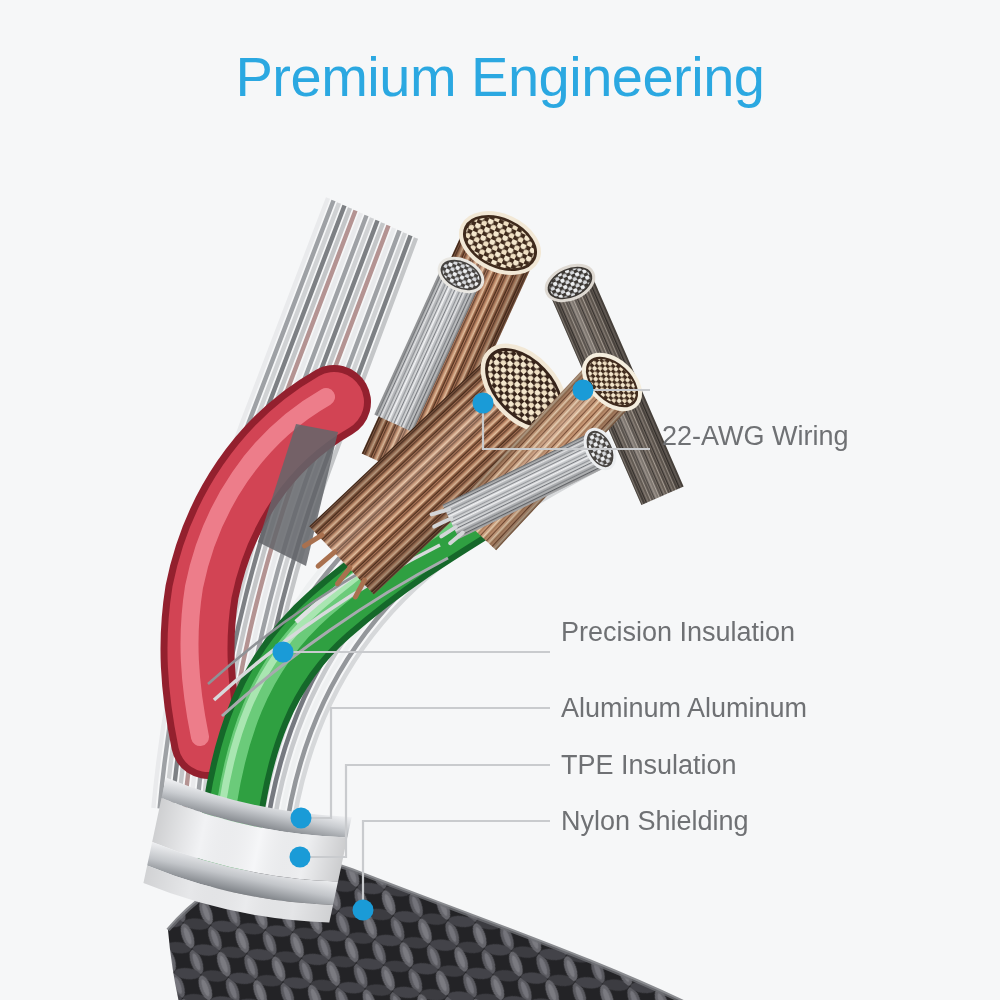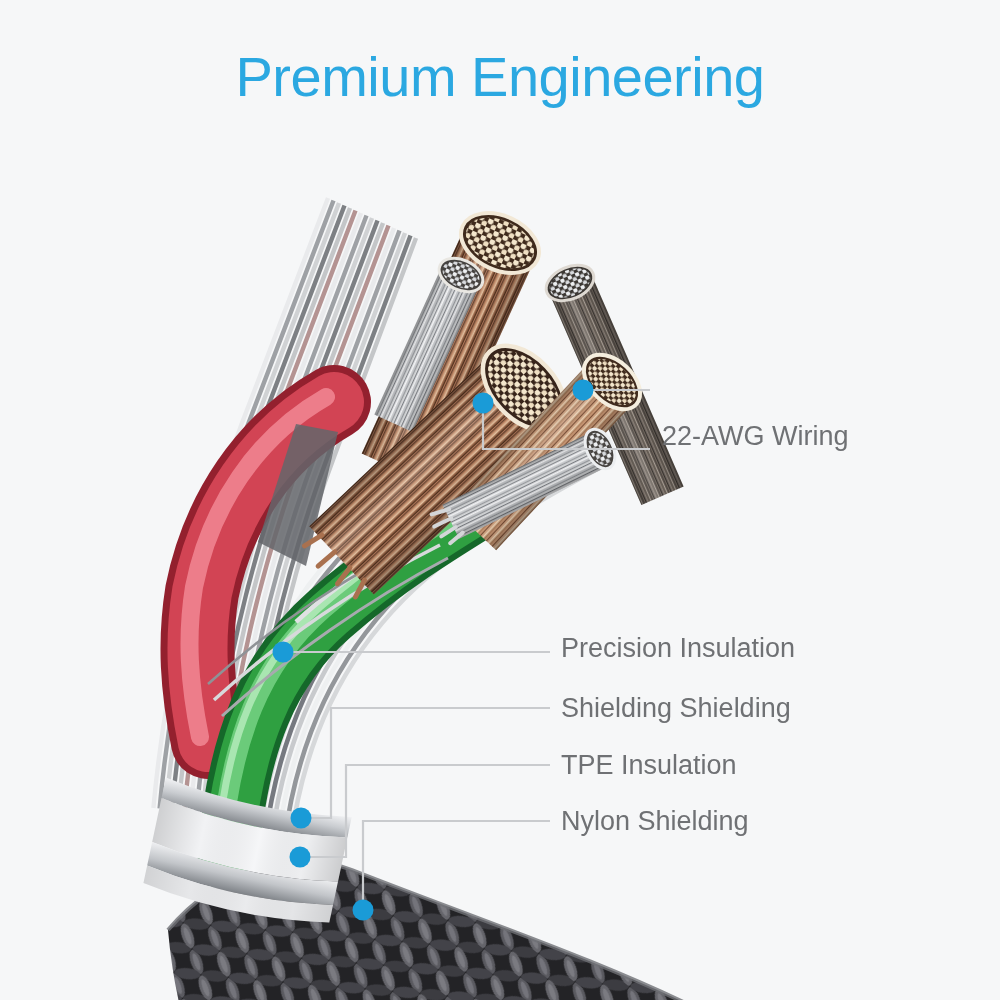--- a/index.html
+++ b/index.html
@@ -12,21 +12,21 @@
     position:absolute;left:0;top:44px;width:1000px;margin:0;
     text-align:center;font-size:56px;font-weight:500;letter-spacing:-0.5px;
     color:#2ba8e1;
   }
   .callout{
     position:absolute;font-size:27px;line-height:32px;color:#6f7174;
     white-space:nowrap;
   }
   .c-awg28{left:662px;top:374px;}
   .c-awg22{left:662px;top:420px;}
-  .c-precision{left:561px;top:632px;}
+  .c-precision{left:561px;top:616px;}
   .c-aluminum{left:561px;top:692px;}
   .c-tpe{left:561px;top:749px;}
   .c-nylon{left:561px;top:805px;}
 </style>
 </head>
 <body>
 
 <div class="stage">
 
   <h1 class="title">Premium Engineering</h1>
@@ -258,16 +258,16 @@
       <circle cx="483" cy="403" r="10.5"></circle>
       <circle cx="283" cy="652" r="10.5"></circle>
       <circle cx="301" cy="818" r="10.5"></circle>
       <circle cx="300" cy="857" r="10.5"></circle>
       <circle cx="363" cy="910" r="10.5"></circle>
     </g>
   </svg>
 
   <div class="callout c-awg22">22-AWG Wiring</div>
   <div class="callout c-precision">Precision Insulation</div>
-  <div class="callout c-aluminum">Shielding Shielding</div>
+  <div class="callout c-aluminum">Aluminum Aluminum</div>
   <div class="callout c-nylon">Nylon Shielding</div>
   <div class="callout c-tpe">TPE Insulation</div>
 </div>
 
 </body></html>

